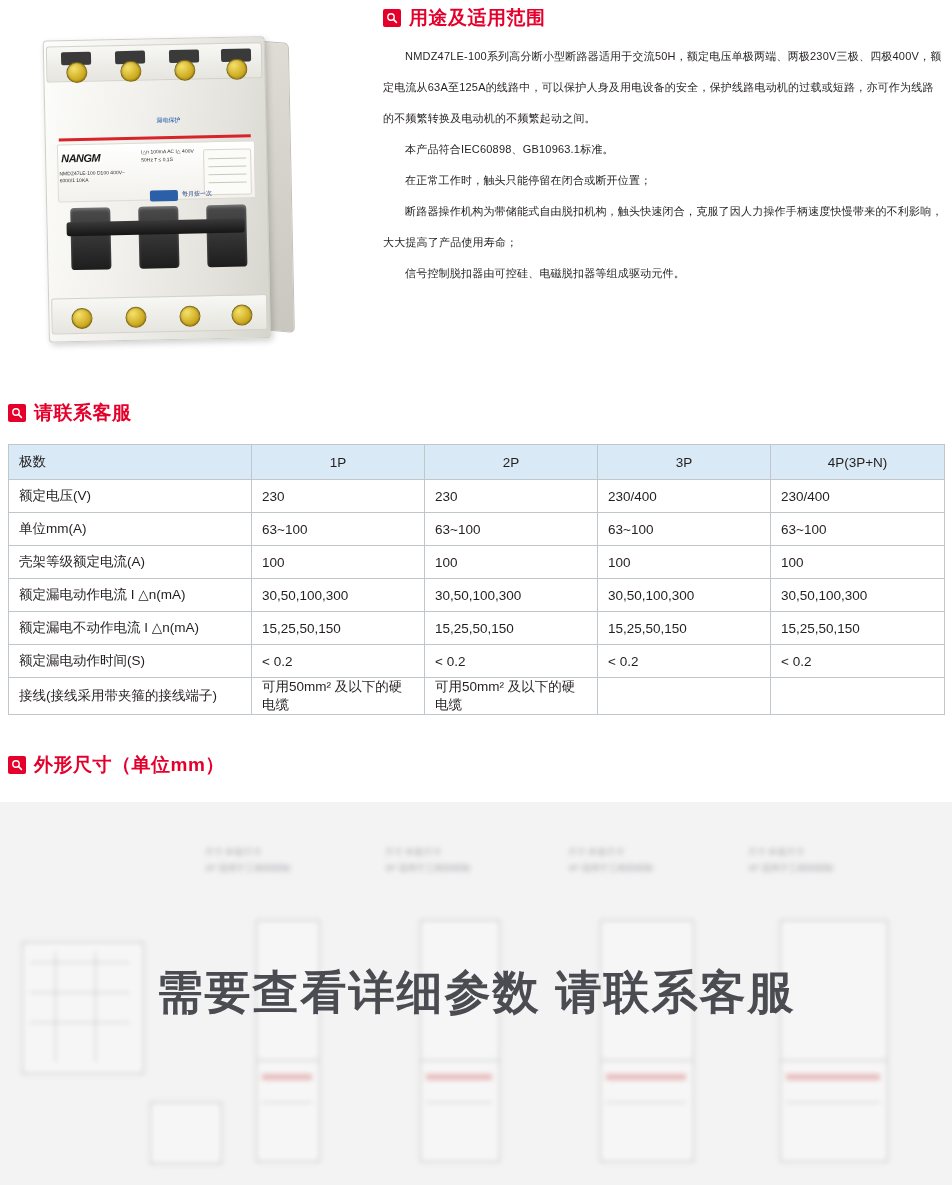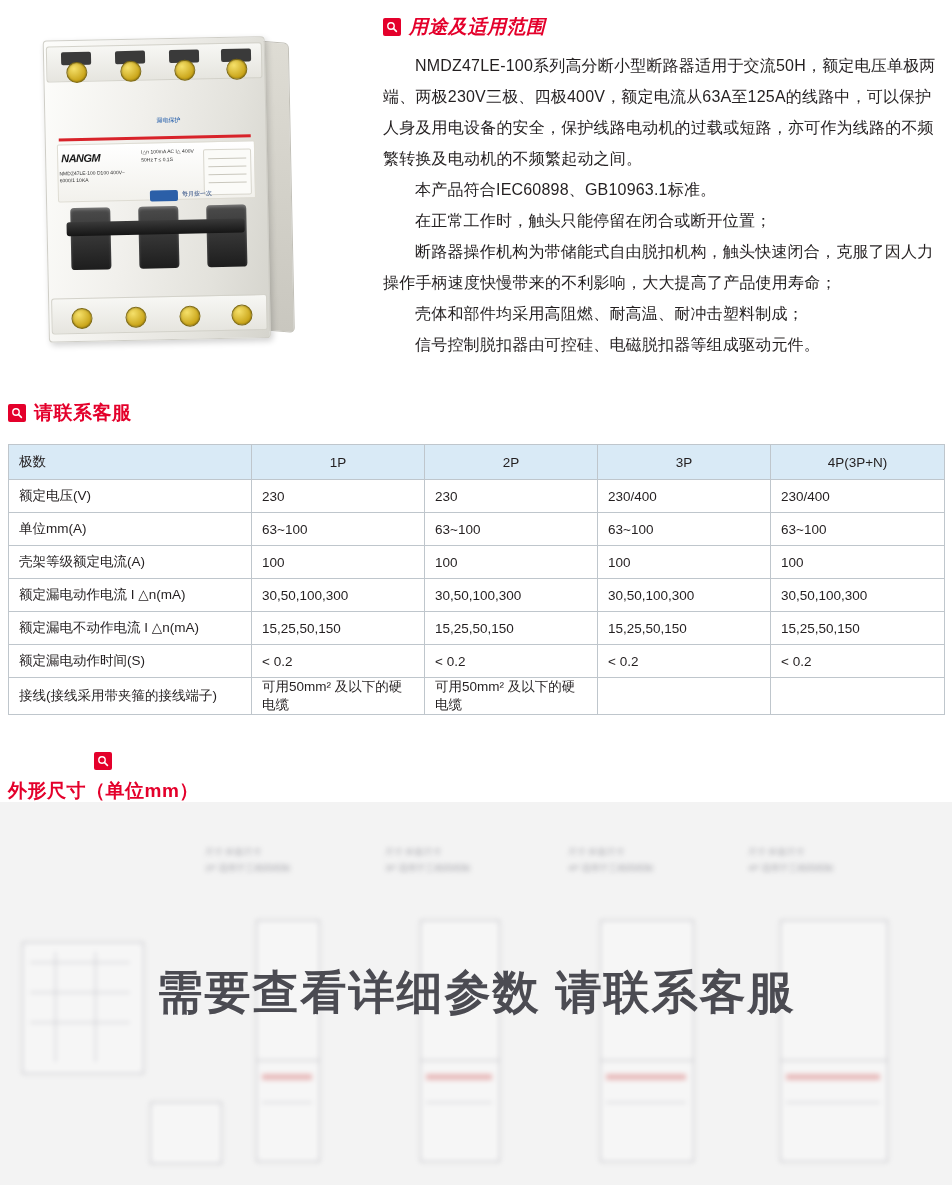--- a/index.html
+++ b/index.html
@@ -207,24 +207,24 @@
     white-space: nowrap;
   }
 
   
   .intro {
     position: absolute;
     left: 383px;
     top: 0;
     width: 560px;
   }
-  .intro .sec-head { margin-top: 14px; font-style: italic; }
+  .intro .sec-head { margin-top: 5px; }
   .intro p {
     margin: 0;
-    font-size: 16px;
+    font-size: 11px;
     line-height: 31px;
     color: #231f20;
     letter-spacing: 0.2px;
   }
   .intro .block {
     margin-top: 10px;
   }
   .indent { text-indent: 2em; }
 
   
@@ -264,21 +264,20 @@
   table.params col.c3 { width: 173px; }
   table.params col.c4 { width: 174px; }
   .th-center { text-align: center !important; }
   .small-cell { font-size: 12px; }
 
   
   .dims-head {
     position: absolute;
     left: 8px;
     top: 752px;
-    flex-direction: column;
   }
   .dims-area {
     position: absolute;
     left: 0;
     top: 802px;
     width: 952px;
     height: 383px;
     background: #f3f3f3;
     overflow: hidden;
   }
@@ -387,21 +386,20 @@
           </svg>
         </span>
         <span class="sec-title">用途及适用范围</span>
       </div>
 
       <div class="block">
         <p class="indent">NMDZ47LE-100系列高分断小型断路器适用于交流50H，额定电压单极两端、两极230V三极、四极400V，额定电流从63A至125A的线路中，可以保护人身及用电设备的安全，保护线路电动机的过载或短路，亦可作为线路的不频繁转换及电动机的不频繁起动之间。</p>
         <p class="indent">本产品符合IEC60898、GB10963.1标准。</p>
         <p class="indent">在正常工作时，触头只能停留在闭合或断开位置；</p>
         <p class="indent">断路器操作机构为带储能式自由脱扣机构，触头快速闭合，克服了因人力操作手柄速度快慢带来的不利影响，大大提高了产品使用寿命；</p>
-        <p class="indent">壳体和部件均采用高阻燃、耐高温、耐冲击塑料制成；</p>
         <p class="indent">信号控制脱扣器由可控硅、电磁脱扣器等组成驱动元件。</p>
       </div>
     </div>
   </div>
 
   <div class="sec-head params-head">
     <span class="sec-badge">
       <svg width="12" height="12" viewBox="0 0 12 12">
         <circle cx="5" cy="5" r="3.2" fill="none" stroke="#ffffff" stroke-width="1.4"></circle>
         <line x1="7.4" y1="7.4" x2="10.4" y2="10.4" stroke="#ffffff" stroke-width="1.6" stroke-linecap="round"></line>

